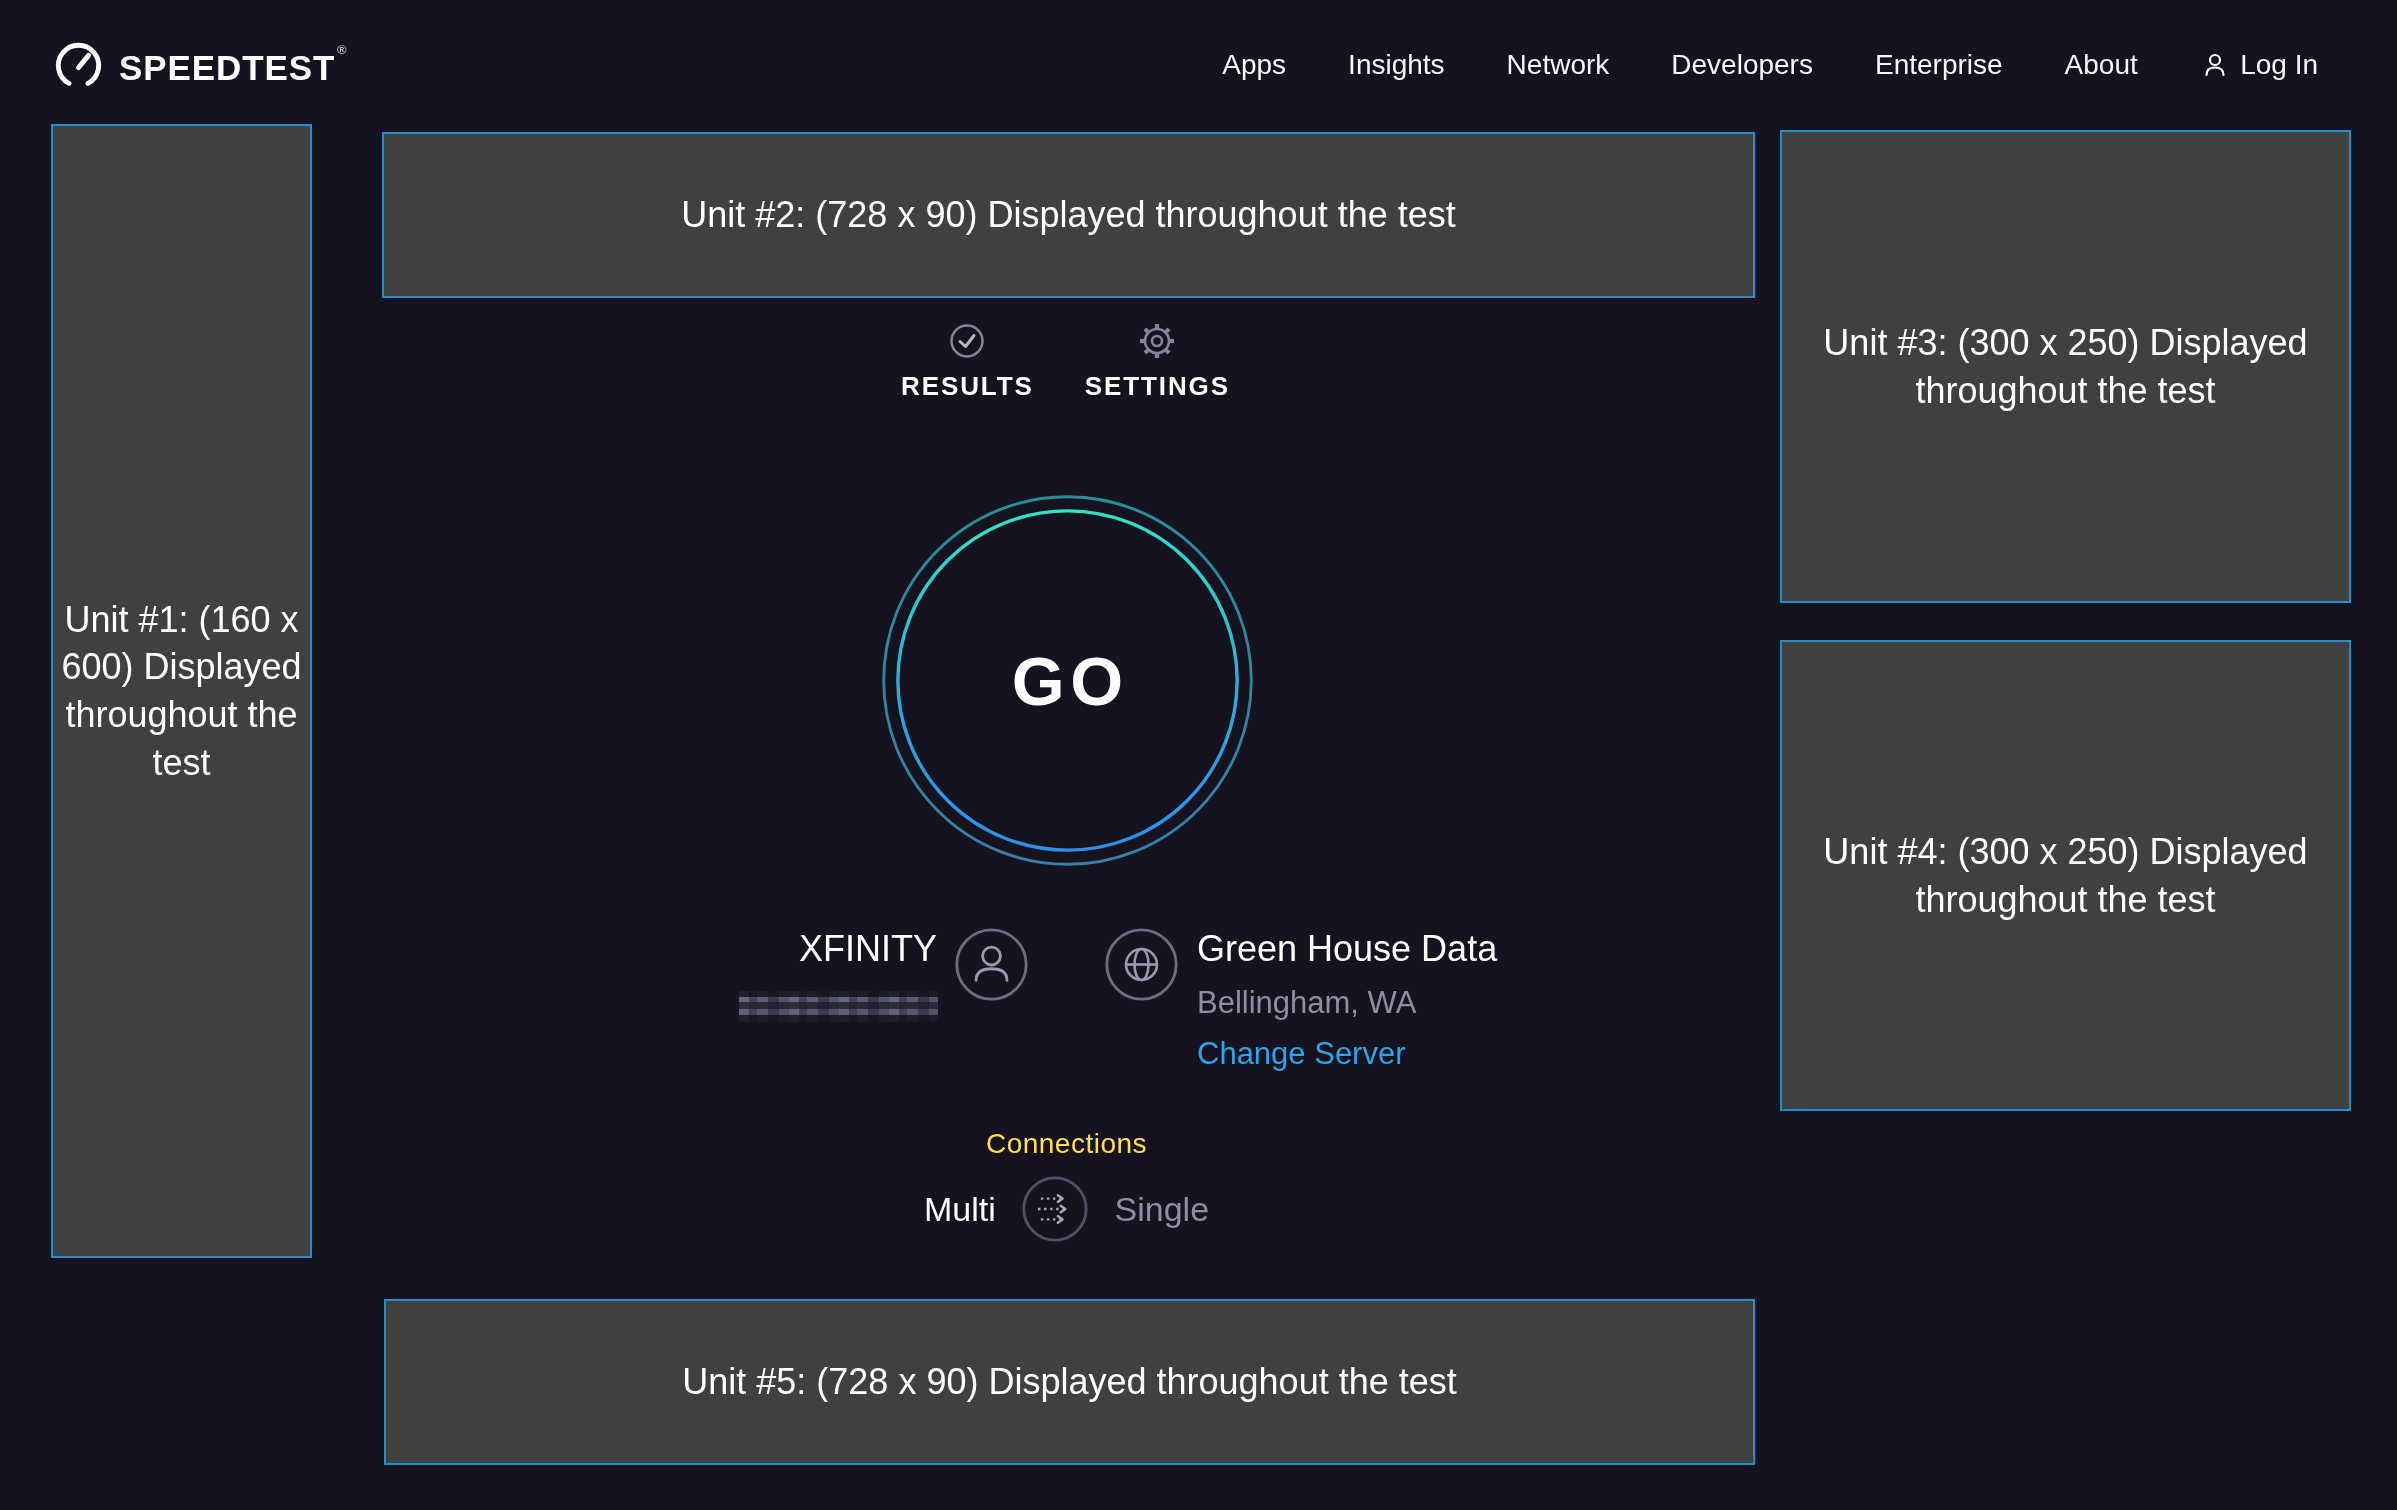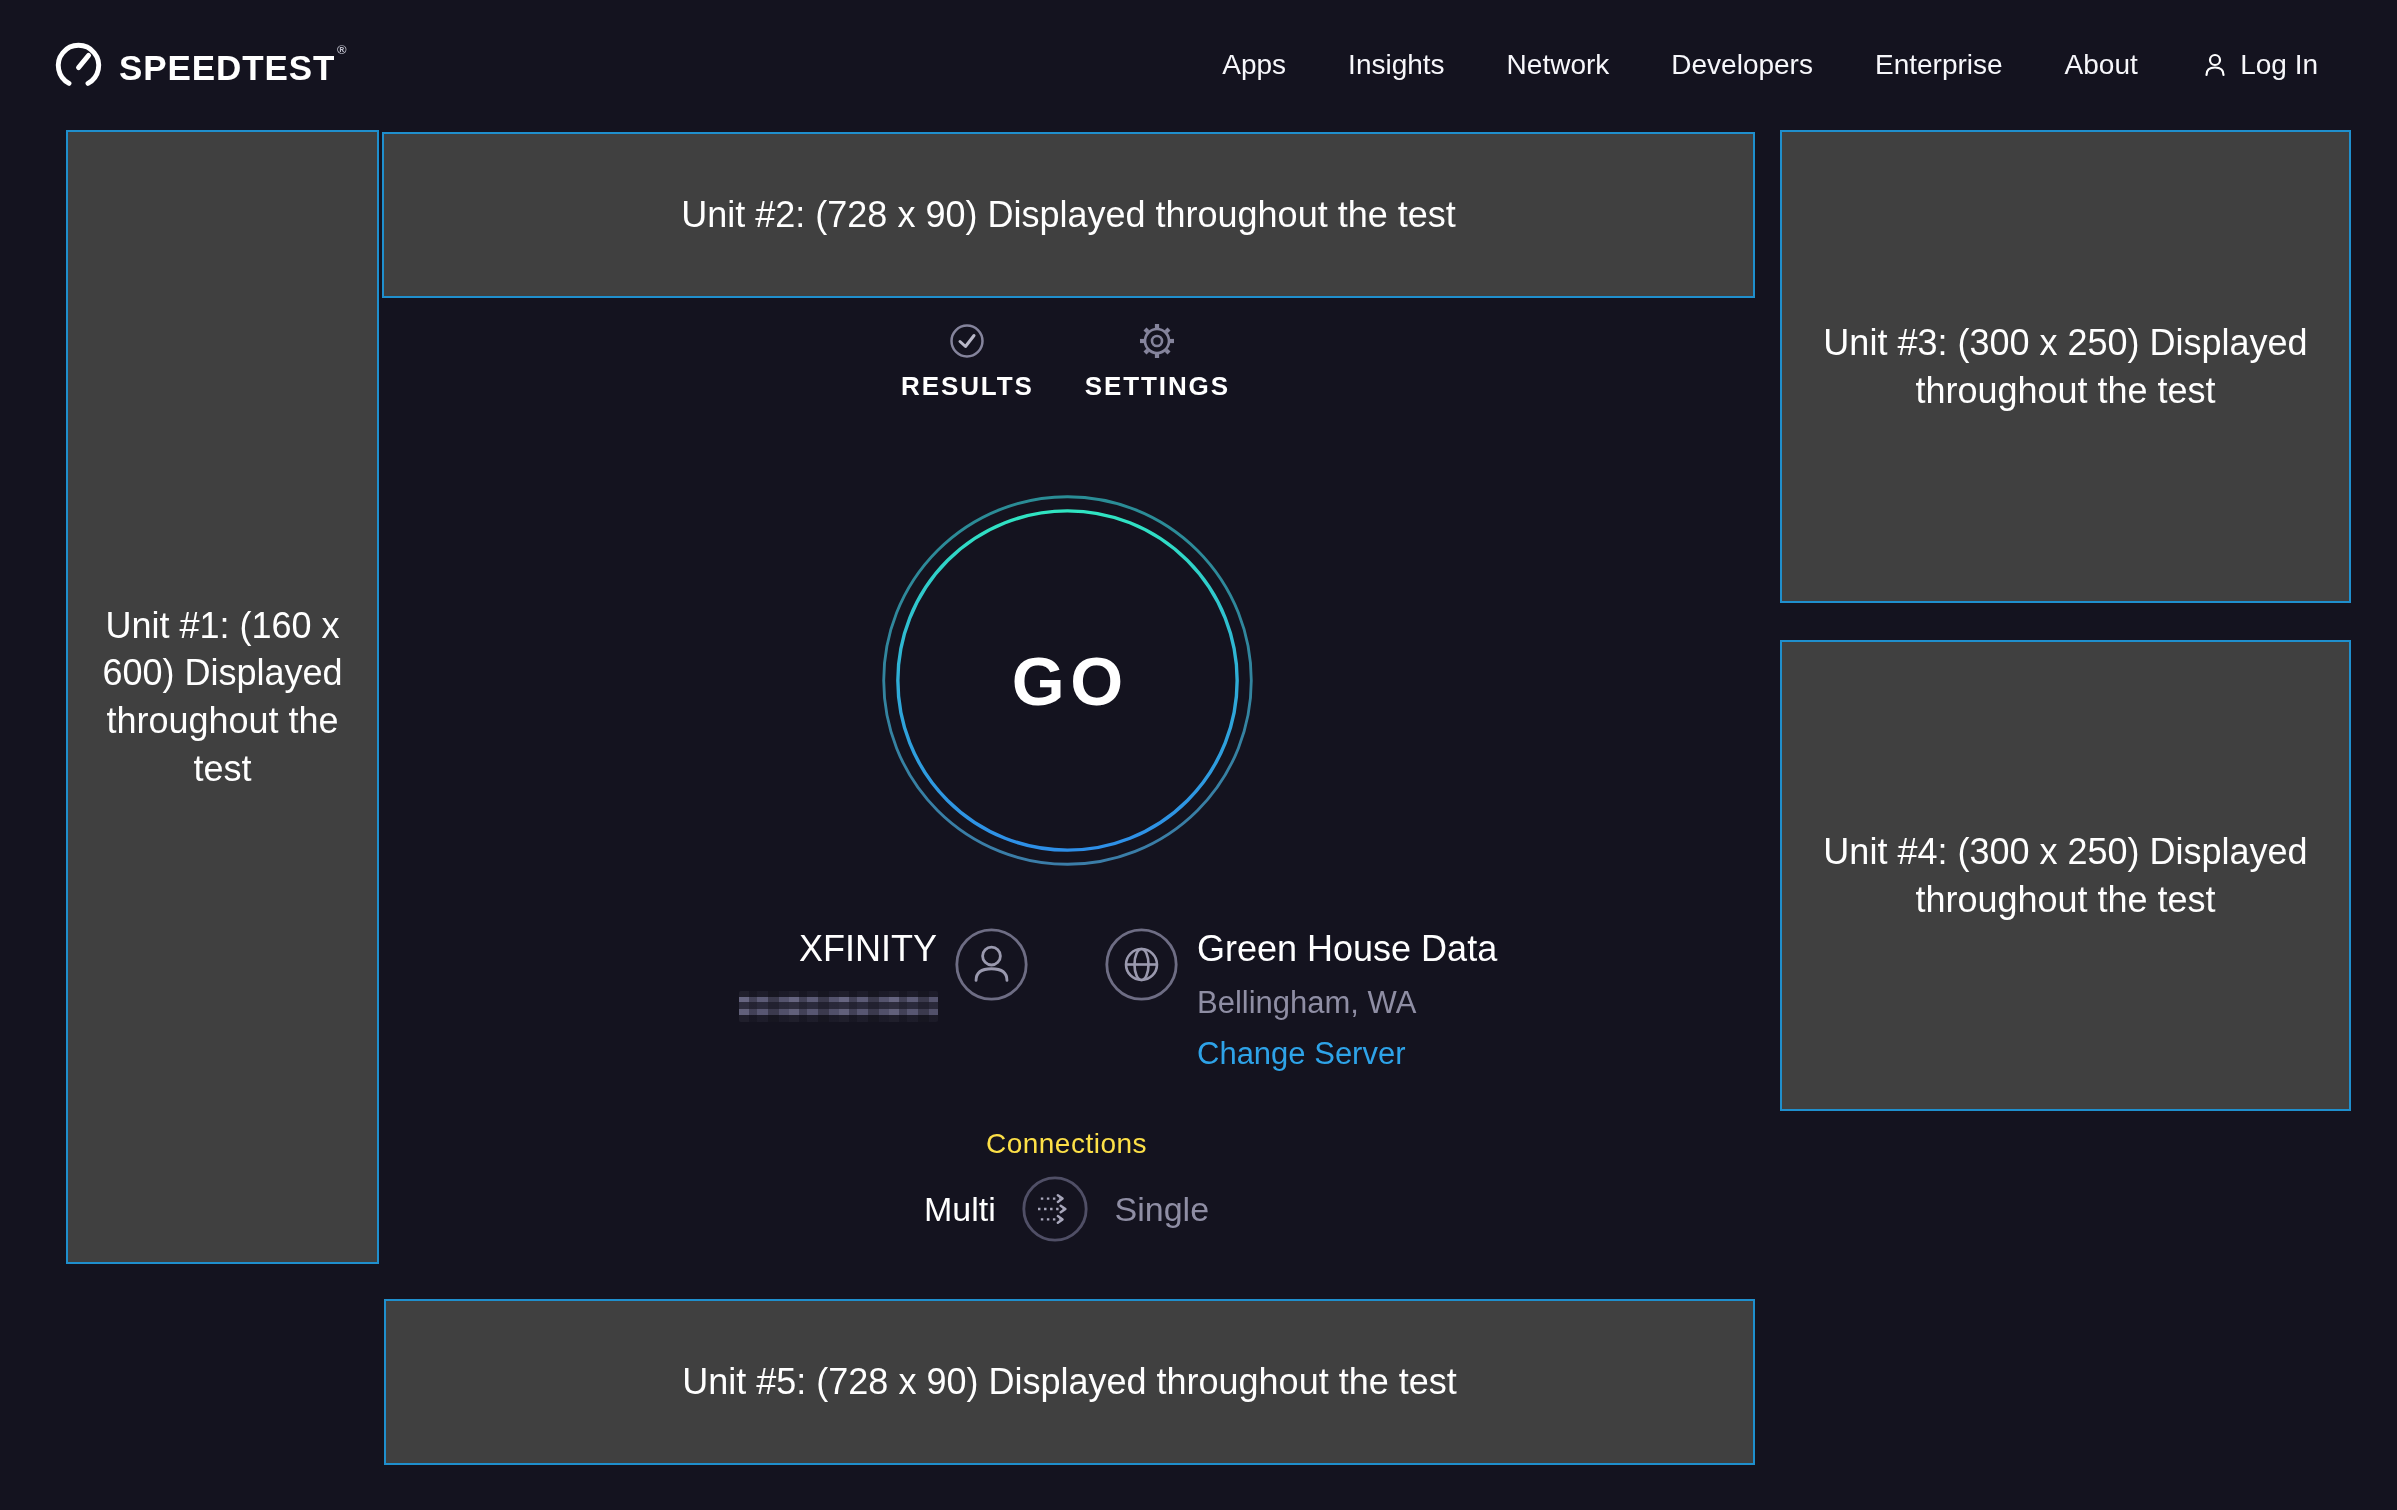--- a/index.html
+++ b/index.html
@@ -19,21 +19,21 @@
   .logo-tm{font-size:13px;color:#bdbdc9;vertical-align:26px;margin-left:1.9px;}
   .nav{margin-left:auto;display:flex;align-items:center;gap:62px;}
   .nav-item{font-size:28px;font-weight:500;color:#f7f7fb;cursor:pointer;white-space:nowrap;}
   .login{display:flex;align-items:center;gap:10.4px;cursor:pointer;}
   
   .ad{
     position:absolute;background:#404040;border:2.8px solid #1f8fcd;box-sizing:border-box;
     display:flex;align-items:center;justify-content:center;text-align:center;
     color:#fff;font-size:36px;line-height:1.32;cursor:pointer;
   }
-  .ad-1{left:51px;top:130px;width:313px;height:1134px;margin-left:15px;}
+  .ad-1{left:51px;top:124px;width:261px;height:1134px;}
   .ad-2{left:382px;top:132px;width:1373px;height:166px;}
   .ad-3{left:1780px;top:130px;width:571px;height:473px;}
   .ad-4{left:1780px;top:640px;width:571px;height:471px;}
   .ad-5{left:384px;top:1299px;width:1371px;height:166px;}
   .ad-1 .ad-text{width:282px;}
   .ad-3 .ad-text,.ad-4 .ad-text{width:490px;}
   
   .tabs{
     position:absolute;left:783px;top:339px;width:565px;height:47px;
     display:flex;align-items:center;justify-content:center;gap:51px;

